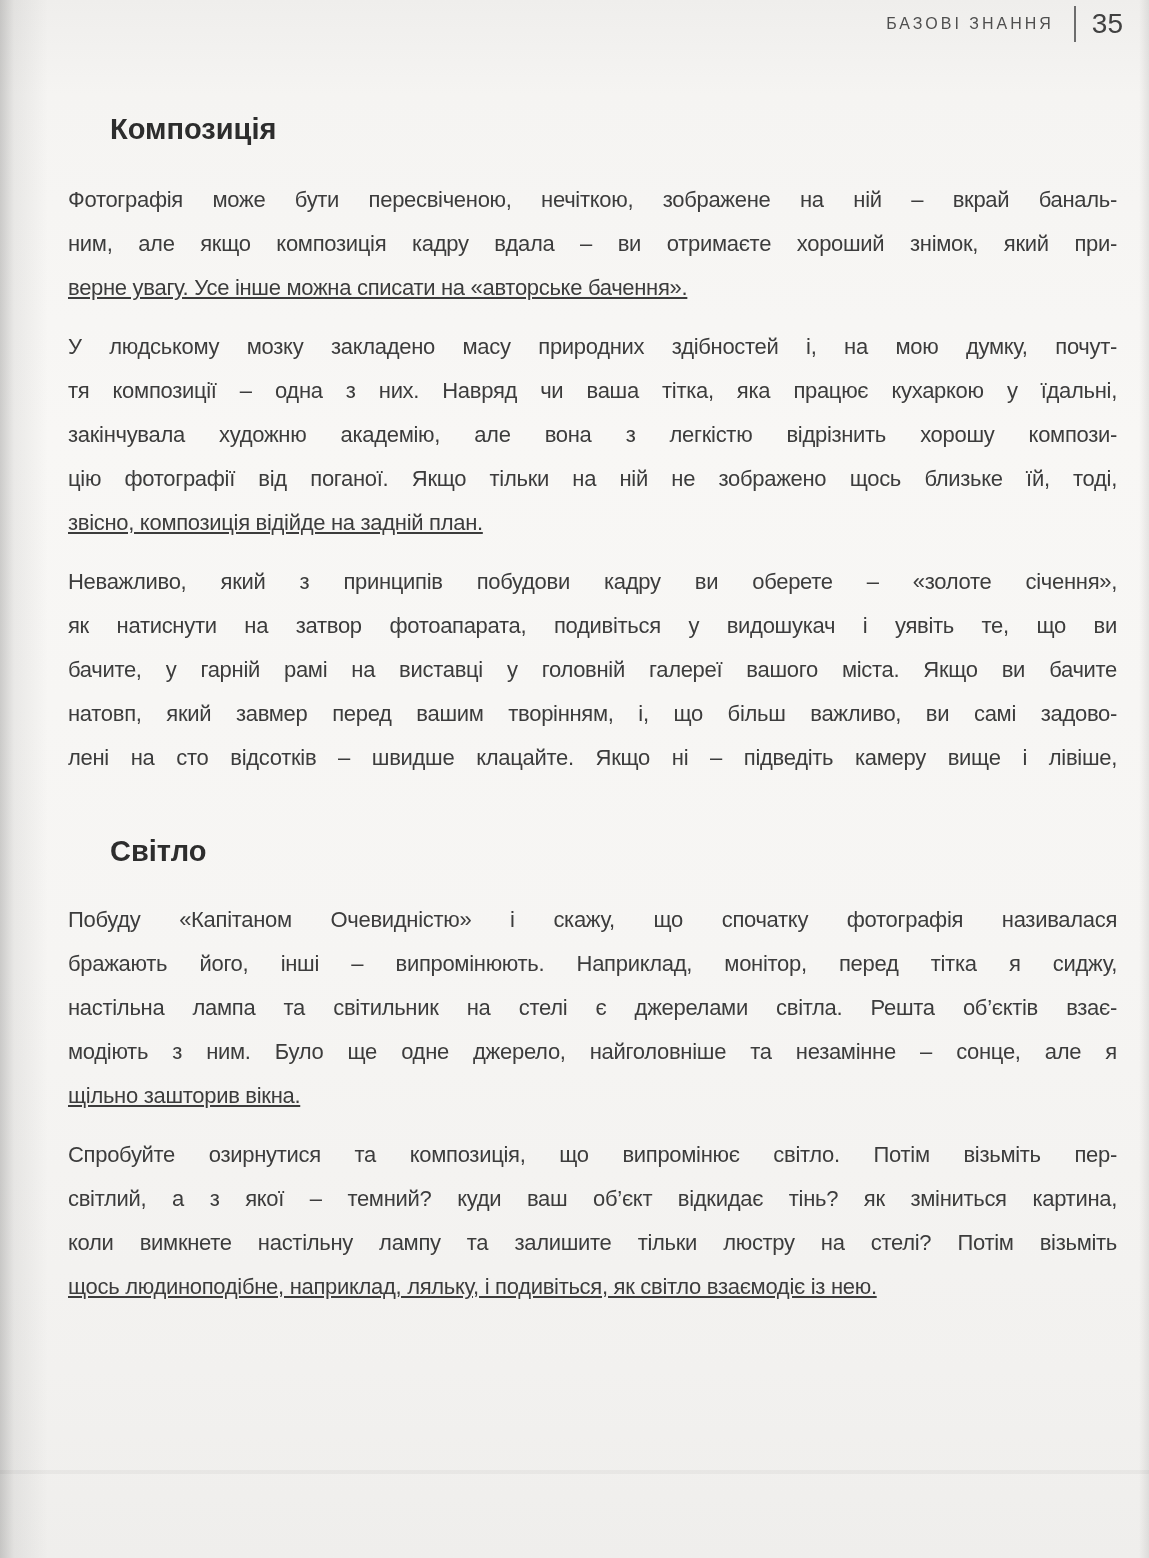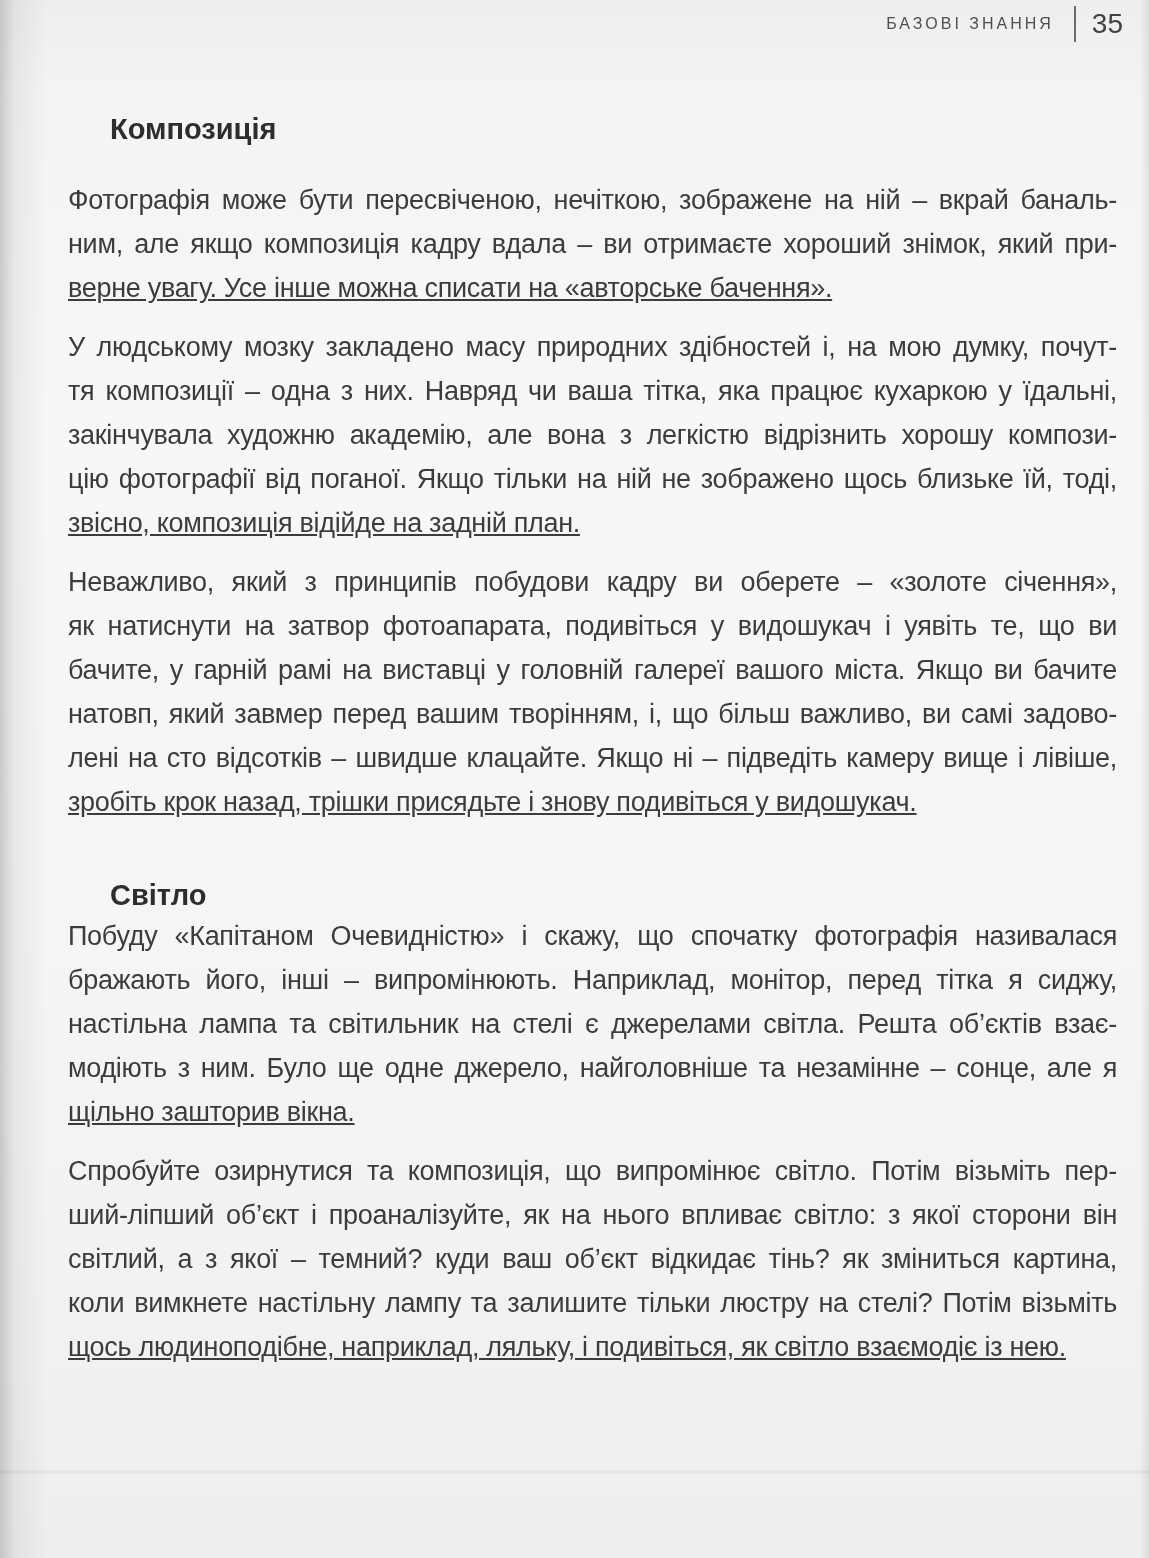--- a/index.html
+++ b/index.html
@@ -47,24 +47,24 @@
     padding: 0 32px 0 68px;
   }
   h2 {
     margin: 0 0 0 42px;
     font-size: 29px;
     line-height: 38px;
     font-weight: 700;
     color: #2d2d2d;
   }
   h2.first  { padding-top: 110px; margin-bottom: 30px; }
-  h2.second { margin-top: 52px; }
+  h2.second { margin-top: 52px; margin-bottom: 28px; }
   .para { margin: 0 0 15px 0; }
   .line {
-    font-size: 27px;
+    font-size: 22px;
     line-height: 44px;
     letter-spacing: -0.3px;
     white-space: nowrap;
     text-align: justify;
     text-align-last: justify;
   }
   .line.last {
     text-align: right;
     text-align-last: left;
     text-decoration: underline;
@@ -98,36 +98,34 @@
       <div class="line">цію фотографії від поганої. Якщо тільки на ній не зображено щось близьке їй, тоді,</div>
       <div class="line last">звісно, композиція відійде на задній план.</div>
     </div>
 
     <div class="para">
       <div class="line">Неважливо, який з принципів побудови кадру ви оберете – «золоте січення»,</div>
       <div class="line">як натиснути на затвор фотоапарата, подивіться у видошукач і уявіть те, що ви</div>
       <div class="line">бачите, у гарній рамі на виставці у головній галереї вашого міста. Якщо ви бачите</div>
       <div class="line">натовп, який завмер перед вашим творінням, і, що більш важливо, ви самі задово-</div>
       <div class="line">лені на сто відсотків – швидше клацайте. Якщо ні – підведіть камеру вище і лівіше,</div>
-      <div class="line last">зробіть крок назад, трішки присядьте і знову подивіться у видошукач.</div>
     </div>
 
     <h2 class="second">Світло</h2>
 
     <div class="para">
       <div class="line">Побуду «Капітаном Очевидністю» і скажу, що спочатку фотографія називалася</div>
       <div class="line">бражають його, інші – випромінюють. Наприклад, монітор, перед тітка я сиджу,</div>
       <div class="line">настільна лампа та світильник на стелі є джерелами світла. Решта об’єктів взає-</div>
       <div class="line">модіють з ним. Було ще одне джерело, найголовніше та незамінне – сонце, але я</div>
       <div class="line last">щільно зашторив вікна.</div>
     </div>
 
     <div class="para">
       <div class="line">Спробуйте озирнутися та композиція, що випромінює світло. Потім візьміть пер-</div>
-      <div class="line">ший-ліпший об’єкт і проаналізуйте, як на нього впливає світло: з якої сторони він</div>
       <div class="line">світлий, а з якої – темний? куди ваш об’єкт відкидає тінь? як зміниться картина,</div>
       <div class="line">коли вимкнете настільну лампу та залишите тільки люстру на стелі? Потім візьміть</div>
       <div class="line last">щось людиноподібне, наприклад, ляльку, і подивіться, як світло взаємодіє із нею.</div>
     </div>
 
   </div>
 
   <div class="scan-band"></div>
 </div>
 

